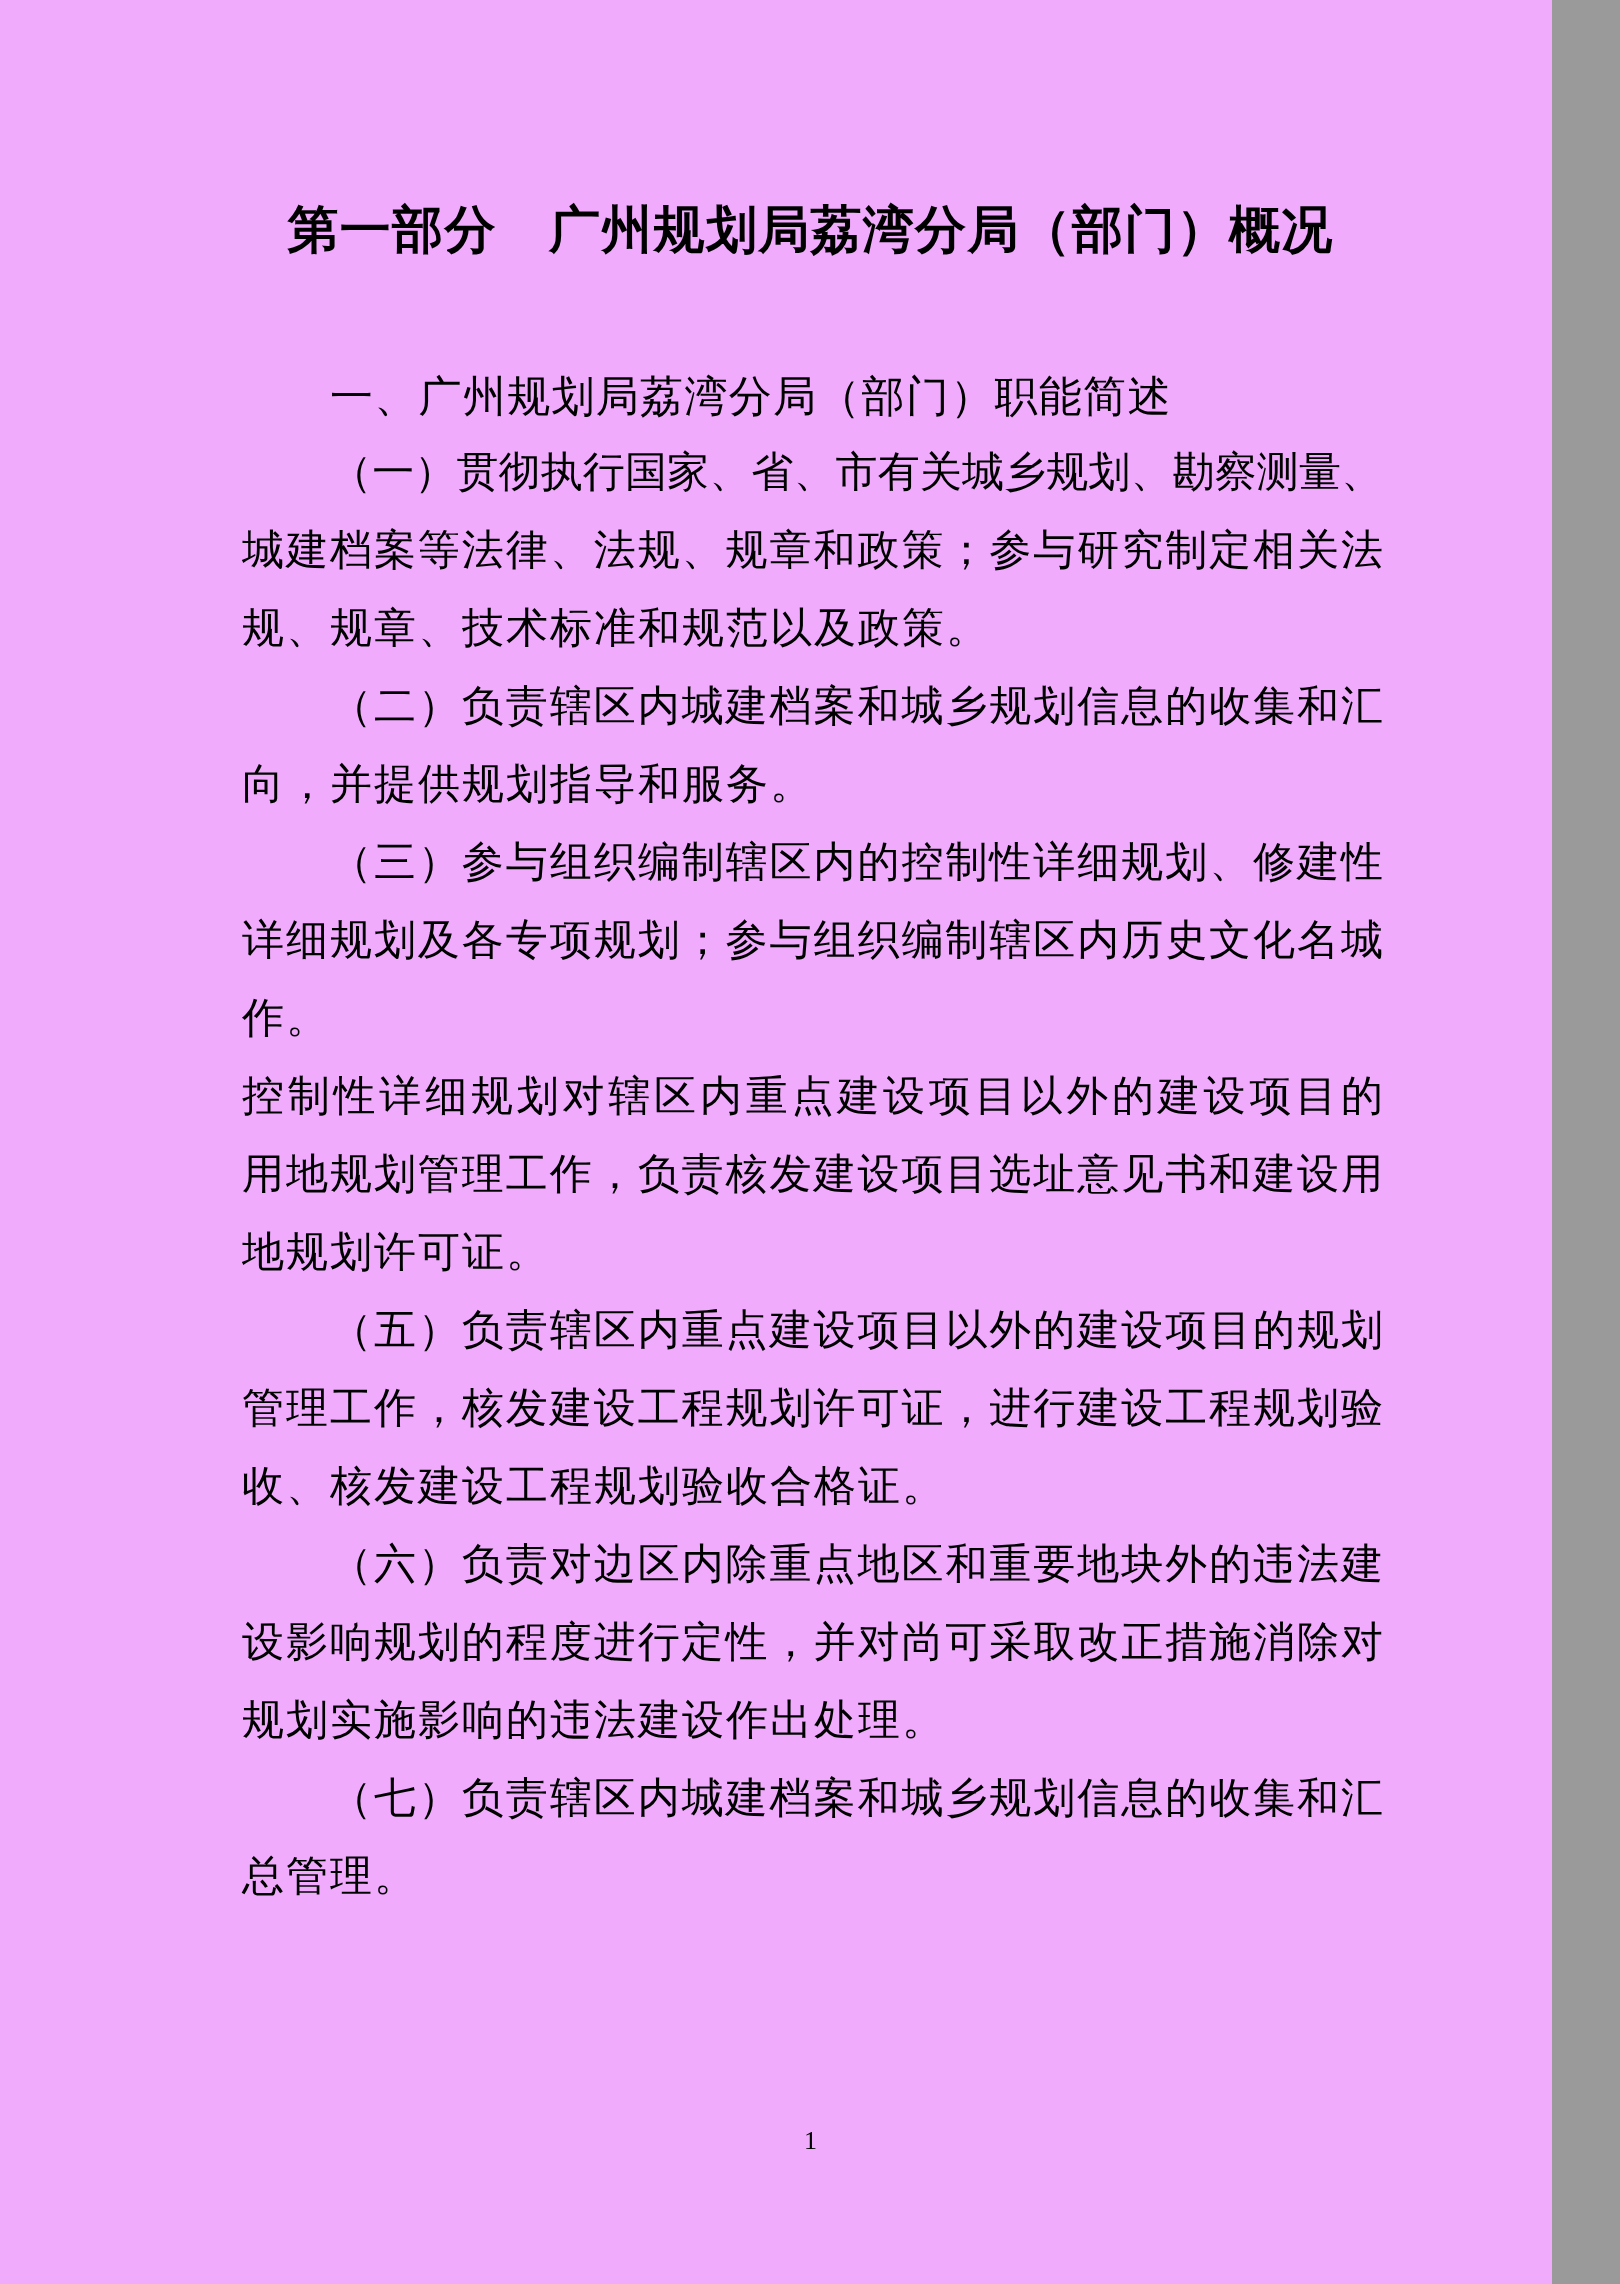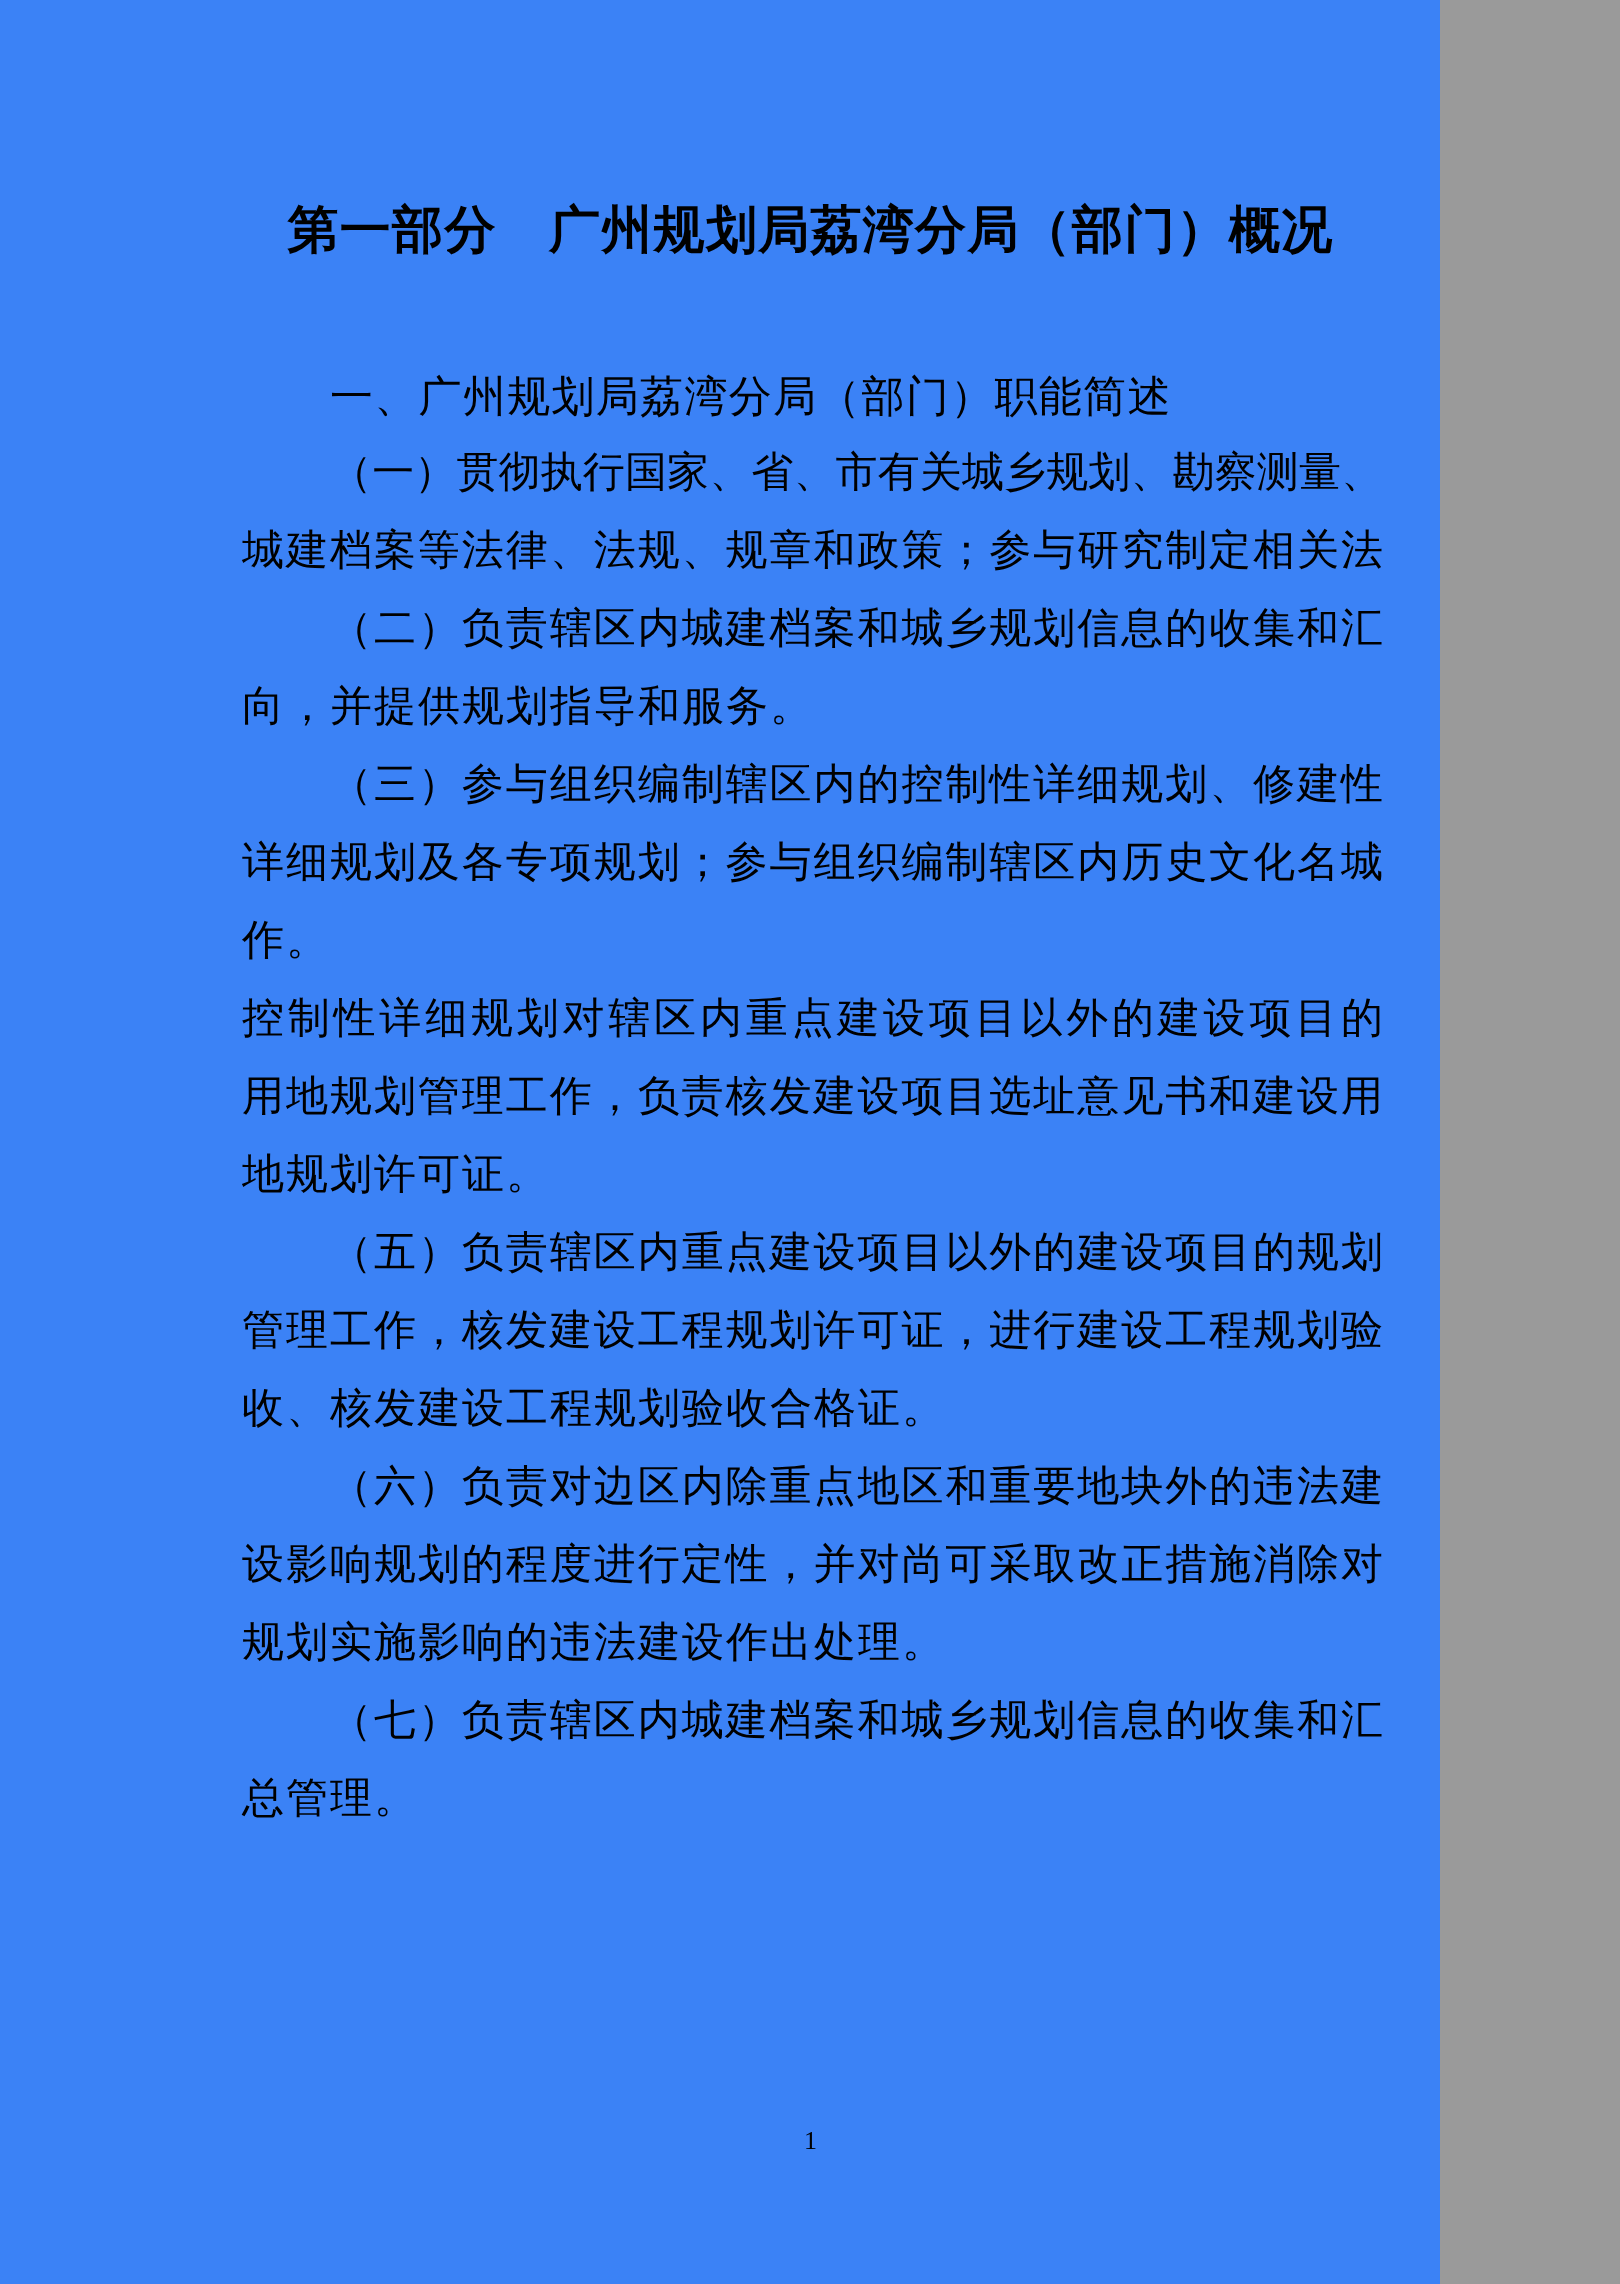--- a/index.html
+++ b/index.html
@@ -2,23 +2,23 @@
 <html style="font-size:10.5px"><head>
 <meta charset="utf-8">
 <style>
   html, body {
     margin: 0;
     padding: 0;
     background: #9a9a9a;
   }
   .page {
     position: relative;
-    width: 1440px;
+    width: 1552px;
     height: 2284px;
-    background: #3b82f6;
+    background: #f0abfc;
     font-family: "Liberation Serif", "DejaVu Serif", serif;
     color: #000000;
     overflow: hidden;
   }
   .doc-title {
     position: absolute;
     top: 201px;
     left: 0;
     width: 1621px;
     text-align: center;
@@ -78,20 +78,21 @@
 
 <div class="page">
 
   <div class="doc-title">第一部分　广州规划局荔湾分局（部门）概况</div>
 
   <div class="section-heading">一、广州规划局荔湾分局（部门）职能简述</div>
 
   <div class="body-block">
     <div class="line indent">（一）贯彻执行国家、省、市有关城乡规划、勘察测量、</div>
     <div class="line">城建档案等法律、法规、规章和政策；参与研究制定相关法</div>
+    <div class="line short">规、规章、技术标准和规范以及政策。</div>
     <div class="line indent">（二）负责辖区内城建档案和城乡规划信息的收集和汇</div>
     <div class="line short">向，并提供规划指导和服务。</div>
     <div class="line indent">（三）参与组织编制辖区内的控制性详细规划、修建性</div>
     <div class="line">详细规划及各专项规划；参与组织编制辖区内历史文化名城</div>
     <div class="line short">作。</div>
     <div class="line">控制性详细规划对辖区内重点建设项目以外的建设项目的</div>
     <div class="line">用地规划管理工作，负责核发建设项目选址意见书和建设用</div>
     <div class="line short">地规划许可证。</div>
     <div class="line indent">（五）负责辖区内重点建设项目以外的建设项目的规划</div>
     <div class="line">管理工作，核发建设工程规划许可证，进行建设工程规划验</div>

